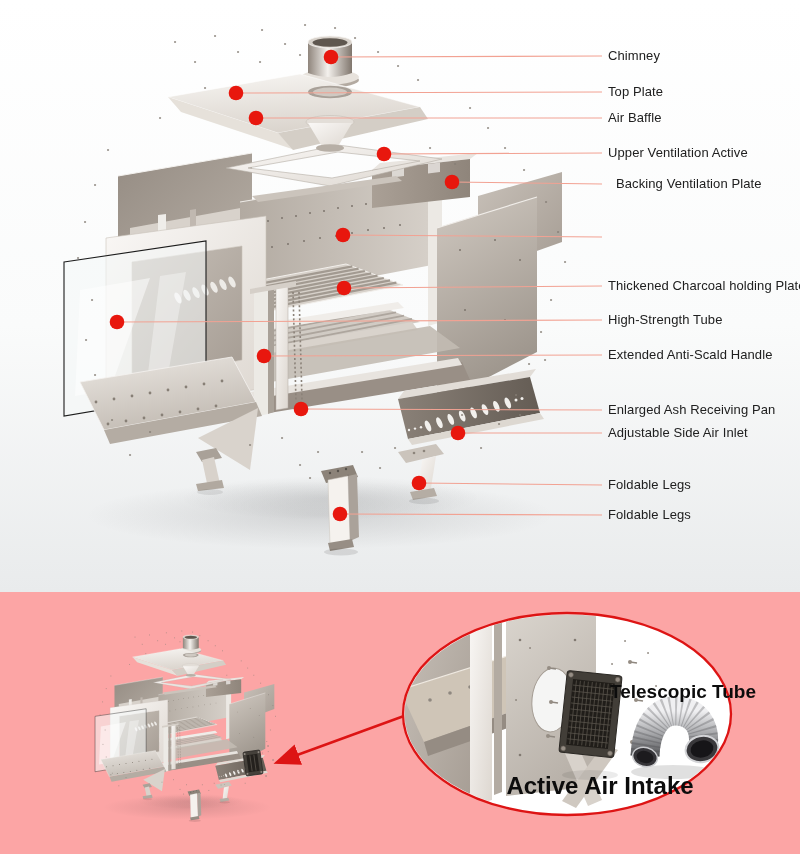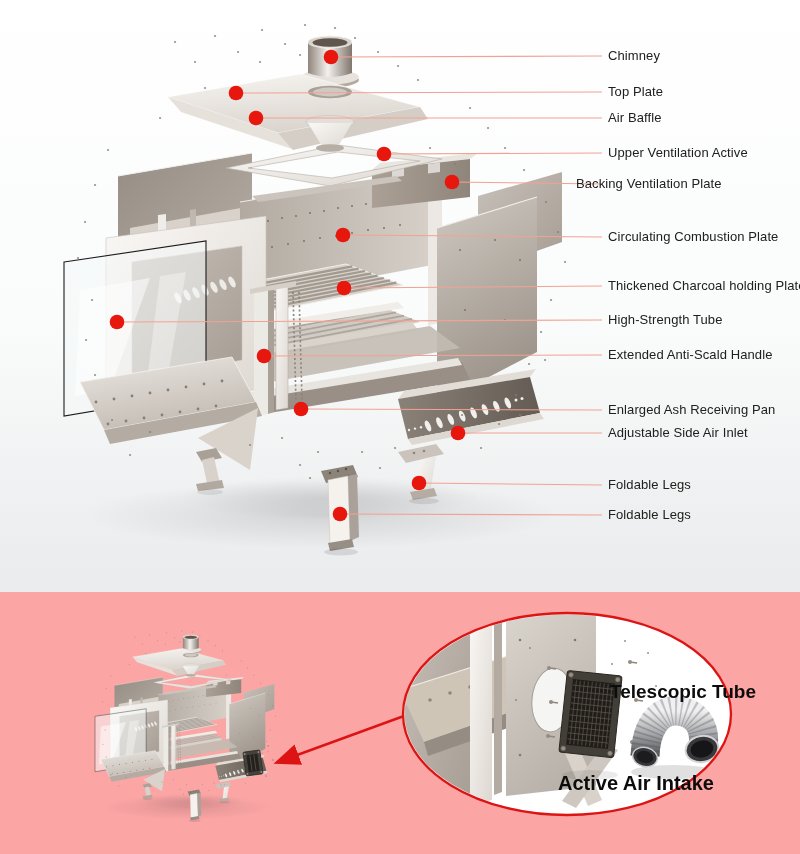--- a/index.html
+++ b/index.html
@@ -14,21 +14,21 @@
   .page{position:relative;width:800px;height:854px;background:#fca5a5;overflow:hidden}
   #scene{position:absolute;left:0;top:0}
   .leader-line{stroke:var(--leader-line);stroke-width:1.1}
   .marker-dot{fill:var(--marker-red)}
   .red-arrow{stroke:var(--callout-red);stroke-width:2.4}
   .callout-ellipse{fill:none;stroke:var(--callout-red);stroke-width:2.3}
   #label-column{position:absolute;inset:0;pointer-events:none}
   .part-label{position:absolute;left:608px;font-size:13px;line-height:17px;color:var(--label-text);white-space:nowrap;letter-spacing:.1px}
   .callout-label{position:absolute;font-weight:700;color:var(--callout-text);white-space:nowrap;transform:translateX(-50%)}
   .callout-label.small{left:683px;top:681px;font-size:19px}
-  .callout-label.big{left:636px;top:772px;font-size:20px}
+  .callout-label.big{left:600px;top:772px;font-size:24px}
 </style>
 </head>
 <body>
 
 <div class="page">
 
 <svg id="scene" width="800" height="854" viewBox="0 0 800 854">
   <defs>
     <linearGradient id="gBg" x1="0" y1="0" x2="0" y2="1">
       <stop offset="0" stop-color="#ffffff"></stop>
@@ -449,22 +449,21 @@
     </g>
     <ellipse class="callout-ellipse" cx="567" cy="714" rx="164" ry="101"></ellipse>
   </g>
 </svg>
 
 <div id="label-column">
       <div class="part-label" style="left: 608px; top: 47px;">Chimney</div>
       <div class="part-label" style="left: 608px; top: 83px;">Top Plate</div>
       <div class="part-label" style="left: 608px; top: 109px;">Air Baffle</div>
       <div class="part-label" style="left: 608px; top: 144px;">Upper Ventilation Active</div>
-      <div class="part-label" style="left: 576px; top: 175px;">Backing Ventilation Plate</div>
-      <div class="part-label" style="left: 608px; top: 228px;">Circulating Combustion Plate</div>
+      <div class="part-label" style="left: 616px; top: 175px;">Backing Ventilation Plate</div>
       <div class="part-label" style="left: 608px; top: 277px;">Thickened Charcoal holding Plate</div>
       <div class="part-label" style="left: 608px; top: 311px;">High-Strength Tube</div>
       <div class="part-label" style="left: 608px; top: 401px;">Enlarged Ash Receiving Pan</div>
       <div class="part-label" style="left: 608px; top: 346px;">Extended Anti-Scald Handle</div>
       <div class="part-label" style="left: 608px; top: 424px;">Adjustable Side Air Inlet</div>
       <div class="part-label" style="left: 608px; top: 476px;">Foldable Legs</div>
       <div class="part-label" style="left: 608px; top: 506px;">Foldable Legs</div>
     </div>
 
 <div class="callout-label small">Telescopic Tube</div>

